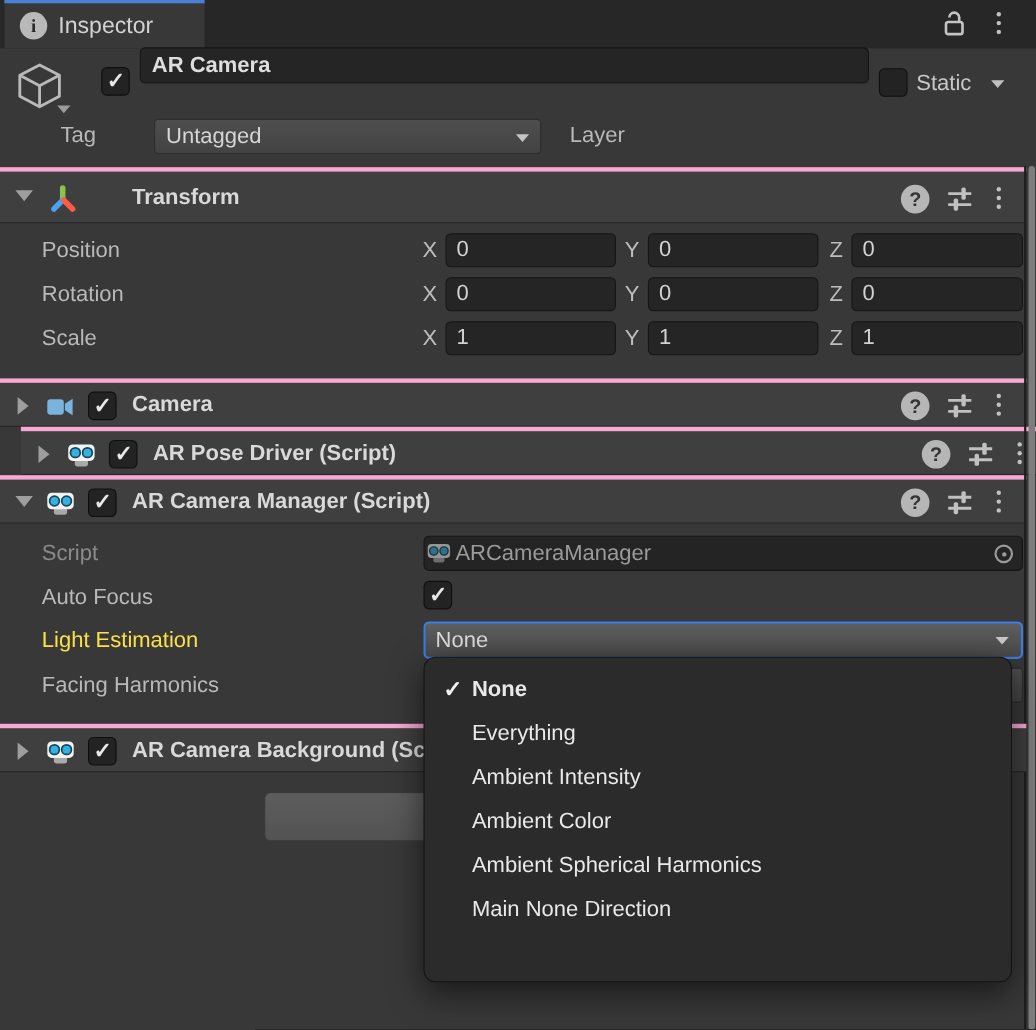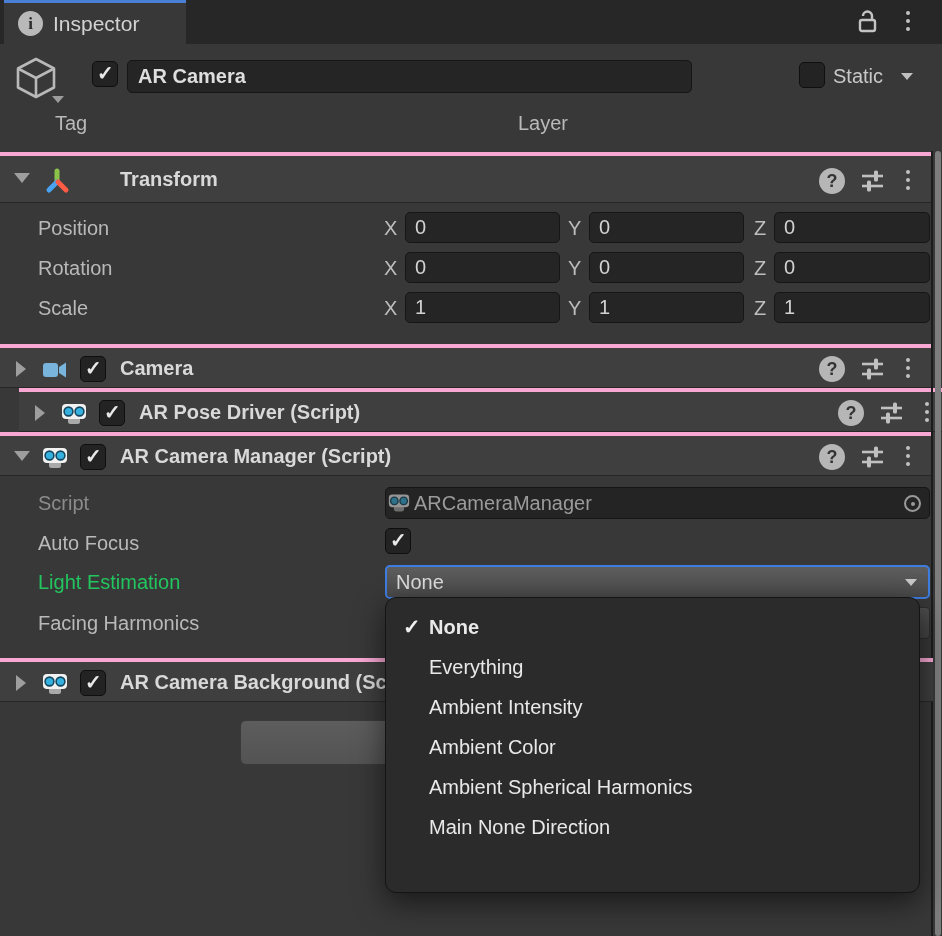--- a/index.html
+++ b/index.html
@@ -142,26 +142,30 @@
 
   <div class="abs" style="left:12px; top:54px;">
     <svg width="48" height="48" viewBox="0 0 48 48">
       <path d="M24 5 L42 14.5 V33.5 L24 43 L6 33.5 V14.5 Z" fill="none" stroke="#b9b9b9" stroke-width="2.6" stroke-linejoin="round"></path>
       <path d="M6 14.5 L24 24 L42 14.5 M24 24 V43" fill="none" stroke="#b9b9b9" stroke-width="2.6" stroke-linejoin="round"></path>
     </svg>
   </div>
   <div class="abs tri-dn" style="left:52px; top:96px; border-top-color:#9c9c9c;"></div>
 
   <div class="chk checked" style="left:92px; top:61px;"></div>
-  <input class="name-input" style="left: 127px; top: 60px; width: 565px; height: 33px;" value="AR Camera">
+  <input class="name-input" style="left: 127px; top: 43px; width: 663px; height: 33px;" value="AR Camera">
   <div class="chk" style="left:799px; top:62px;"></div>
   <span class="lbl" style="left:833px; top:65px; color:#c8c8c8;">Static</span>
   <div class="abs tri-dn" style="left:901px; top:73px;"></div>
 
   <span class="lbl" style="left:55px; top:112px;">Tag</span>
+  <div class="dd" style="left:140px; top:108px; width:352px; height:32px;">
+    <span>Untagged</span>
+    <span class="arr"></span>
+  </div>
   <span class="lbl" style="left:518px; top:112px;">Layer</span>
 
   <div class="comp-hdr" style="top:152px; height:51px;">
     <div class="fold down" style="left:14px; top:17px;"></div>
     <div class="icon-slot" style="left:43px; top:11px;">
       <svg width="28" height="28" viewBox="0 0 28 28">
         <line x1="14" y1="14" x2="14" y2="4" stroke="#8bc34a" stroke-width="5" stroke-linecap="round"></line>
         <line x1="14" y1="15" x2="6" y2="23" stroke="#4aa3f0" stroke-width="5" stroke-linecap="round"></line>
         <line x1="15" y1="15" x2="23" y2="23" stroke="#ff5b45" stroke-width="5" stroke-linecap="round"></line>
       </svg>
@@ -299,21 +303,21 @@
         <circle cx="18.5" cy="10.5" r="4.4" fill="#35b1e0" stroke="#15475e" stroke-width="1.6"></circle>
       </svg>
     </span>
     <span class="val">ARCameraManager</span>
     <span class="target"></span>
   </div>
 
   <span class="lbl" style="left:38px; top:532px;">Auto Focus</span>
   <div class="chk checked" style="left:385px; top:528px;"></div>
 
-  <span class="lbl" style="left:38px; top:571px; color:#22c55e;">Light Estimation</span>
+  <span class="lbl" style="left:38px; top:571px; color:#fde047;">Light Estimation</span>
   <div class="focus-dd" style="left:385px; top:565px; width:545px; height:34px;">
     <span>None</span>
     <span class="arr"></span>
   </div>
 
   <span class="lbl" style="left:38px; top:612px;">Facing Harmonics</span>
   <div class="dd" style="left:385px; top:607px; width:545px; height:32px; z-index:1;"></div>
 
   <div class="comp-hdr" style="top:658px; z-index:1;">
     <div class="fold right" style="left:16px; top:13px;"></div>

